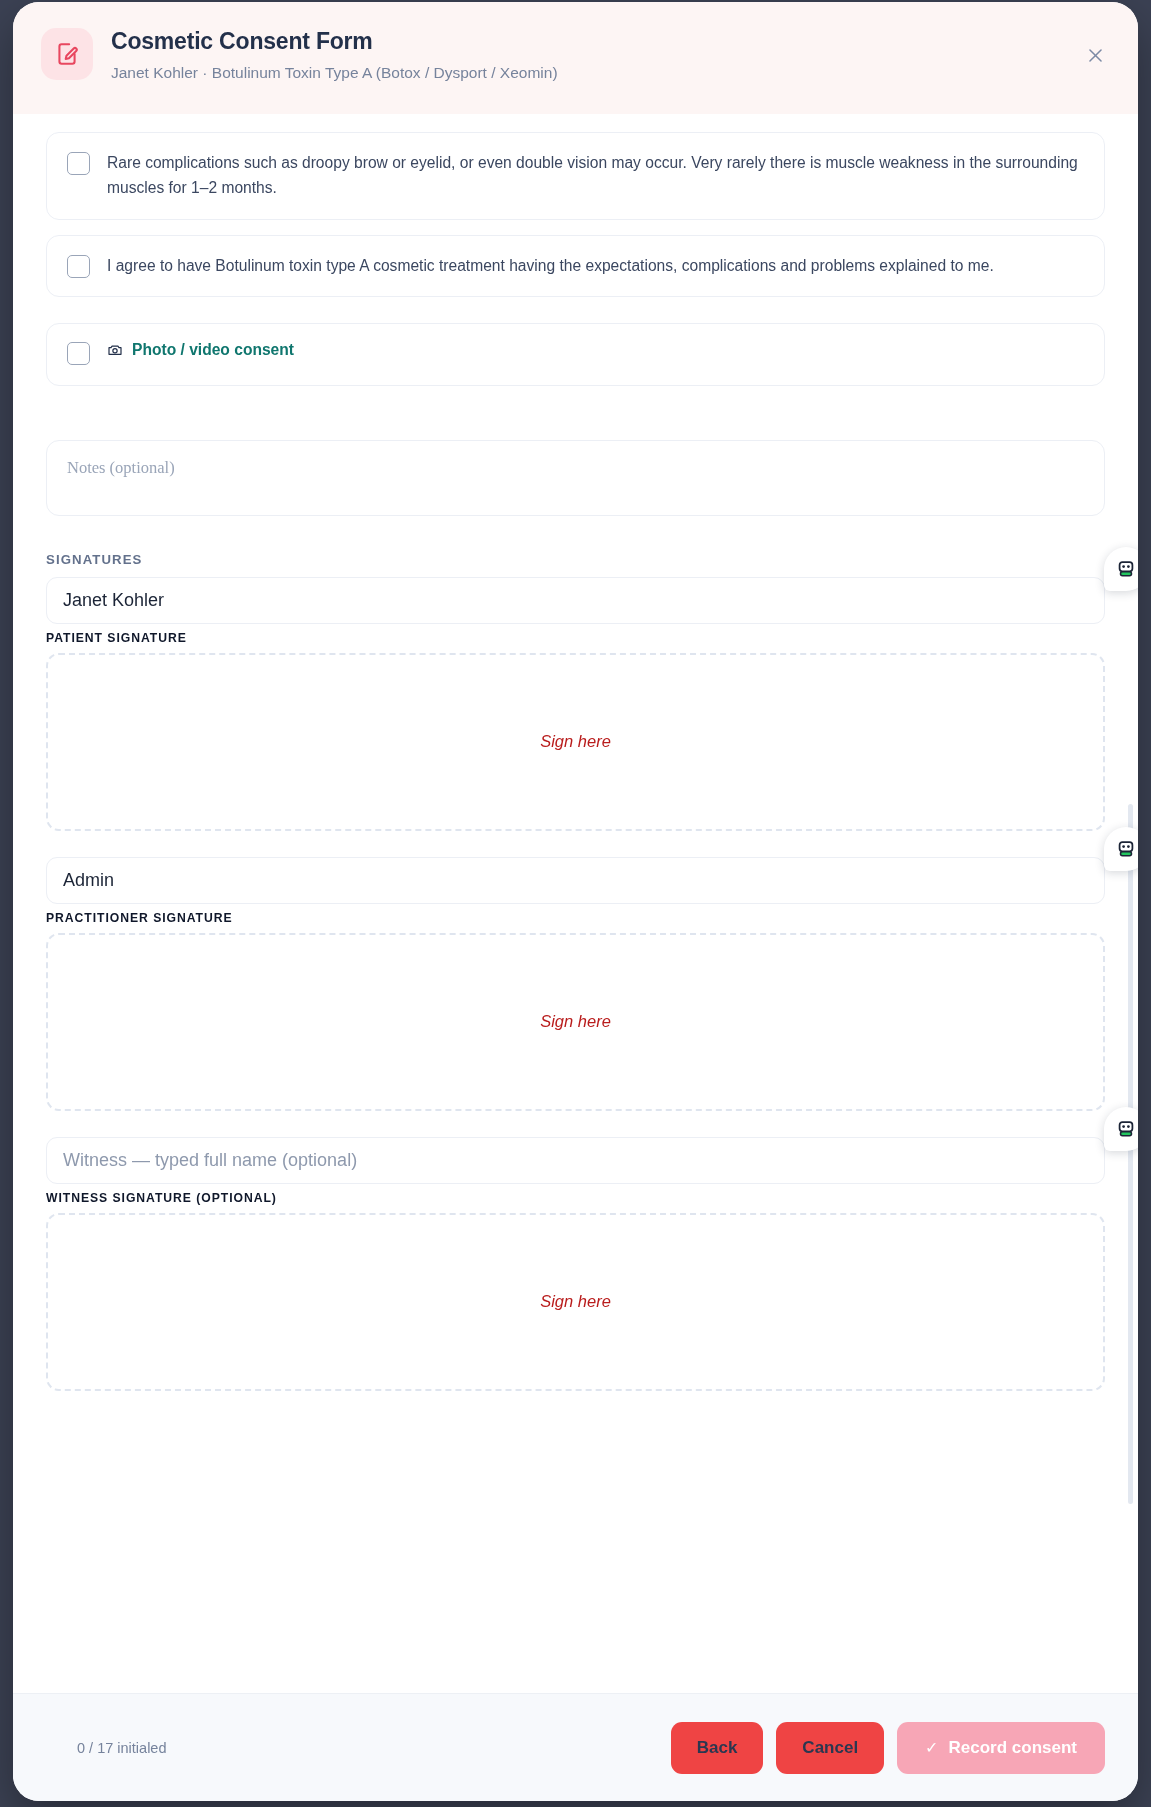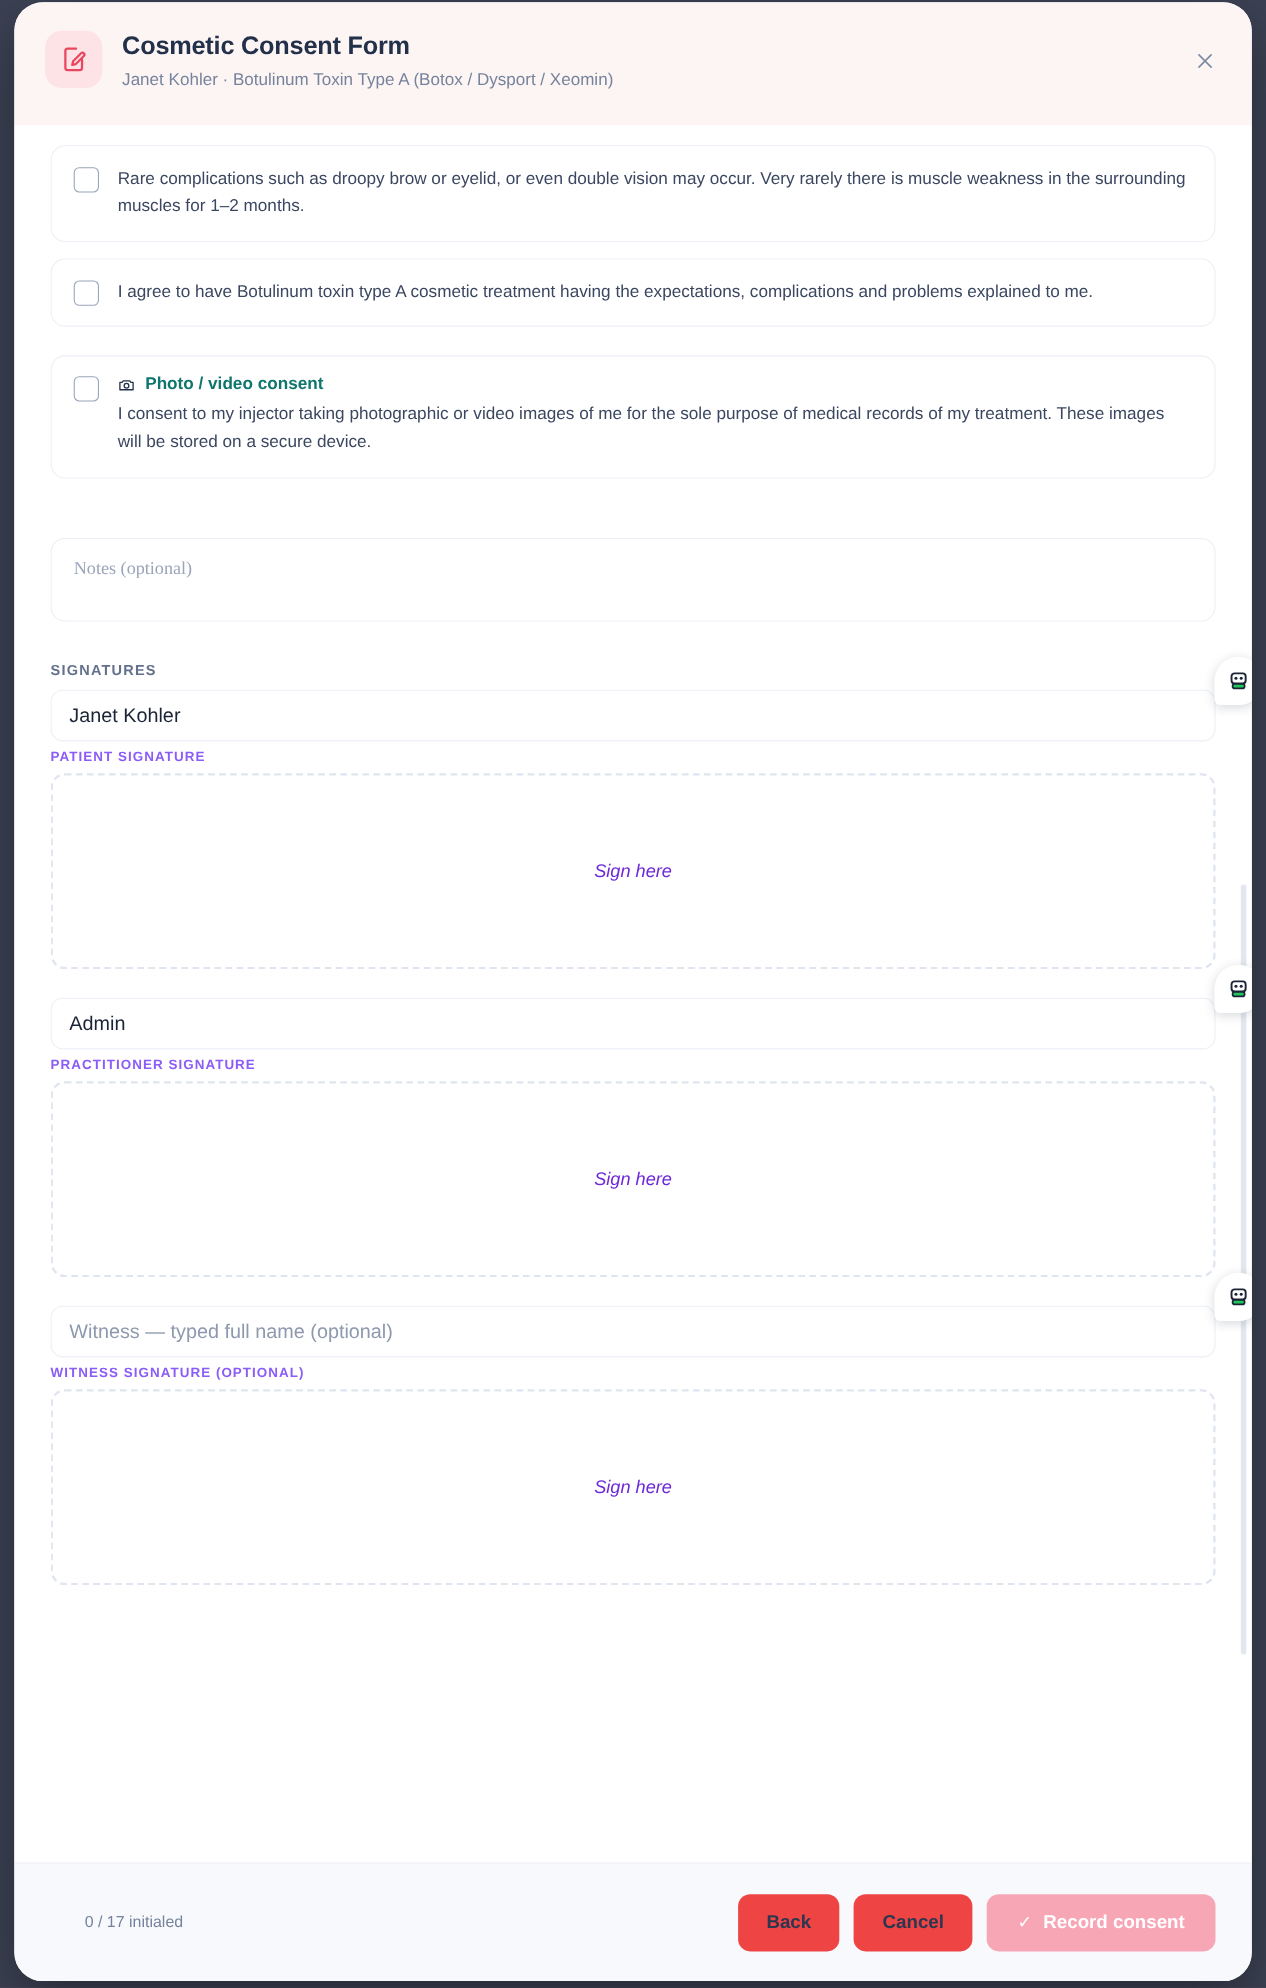--- a/index.html
+++ b/index.html
@@ -124,21 +124,21 @@
     font-weight: 700;
     letter-spacing: 1.1px;
     color: #63718c;
     margin: 32px 0 10px 0;
     text-transform: uppercase;
   }
   .field-label {
     font-size: 12.2px;
     font-weight: 700;
     letter-spacing: 0.95px;
-    color: #8b5cf6;
+    color: #0f172a;
     margin: 7px 0 8px 0;
     text-transform: uppercase;
   }
 
   .sig-row { position: relative; }
   .text-input {
     width: 100%;
     height: 47px;
     border: 1px solid #eceff5;
     border-radius: 11px;
@@ -170,21 +170,21 @@
     border: 2px dashed #dfe5ef;
     border-radius: 13px;
     height: 178px;
     display: flex; align-items: center; justify-content: center;
     background: #fff;
     cursor: crosshair;
   }
   .sign-pad .ph {
     font-size: 16.5px;
     font-style: italic;
-    color: #6d28d9;
+    color: #b91c1c;
   }
 
   .scrollbar {
     position: absolute;
     right: 5px; top: 690px;
     width: 5px; height: 700px;
     background: #e3e8f0;
     border-radius: 3px;
     cursor: pointer;
   }
@@ -264,21 +264,20 @@
     <div class="consent-card photo">
       <div class="cbx small"></div>
       <div>
         <div class="photo-head">
           <svg width="16" height="16" viewBox="0 0 24 24" fill="none" stroke="#23304a" stroke-width="1.8" stroke-linecap="round" stroke-linejoin="round">
             <path d="M3 8.5h3l1.6-2.2h8.8L18 8.5h3v10H3z"></path>
             <circle cx="12" cy="13" r="3.2"></circle>
           </svg>
           <span>Photo / video consent</span>
         </div>
-        <div class="cc-text">I consent to my injector taking photographic or video images of me for the sole purpose of medical records of my treatment. These images will be stored on a secure device.</div>
       </div>
     </div>
 
     <textarea class="notes" placeholder="Notes (optional)" style=""></textarea>
 
     <div class="section-label">SIGNATURES</div>
 
     
     <div class="sig-row">
       <input class="text-input" value="Janet Kohler" style="">

